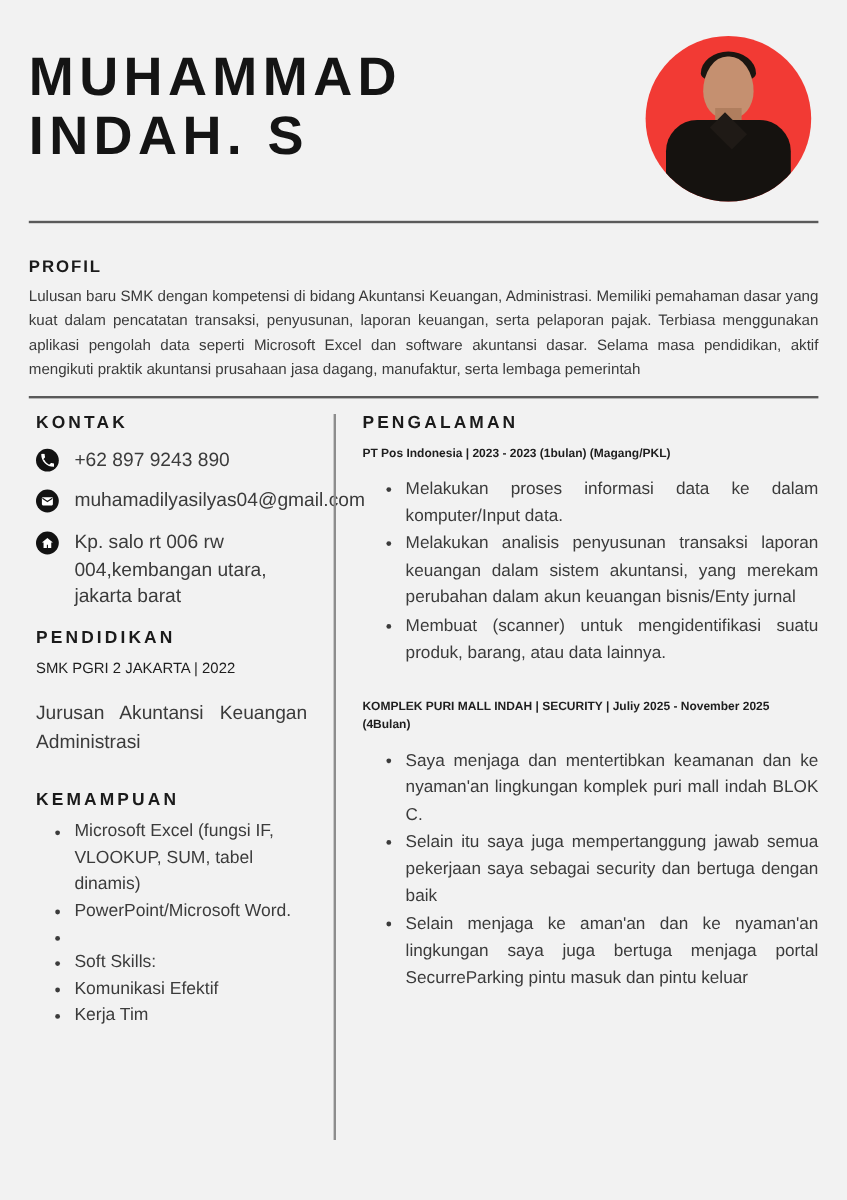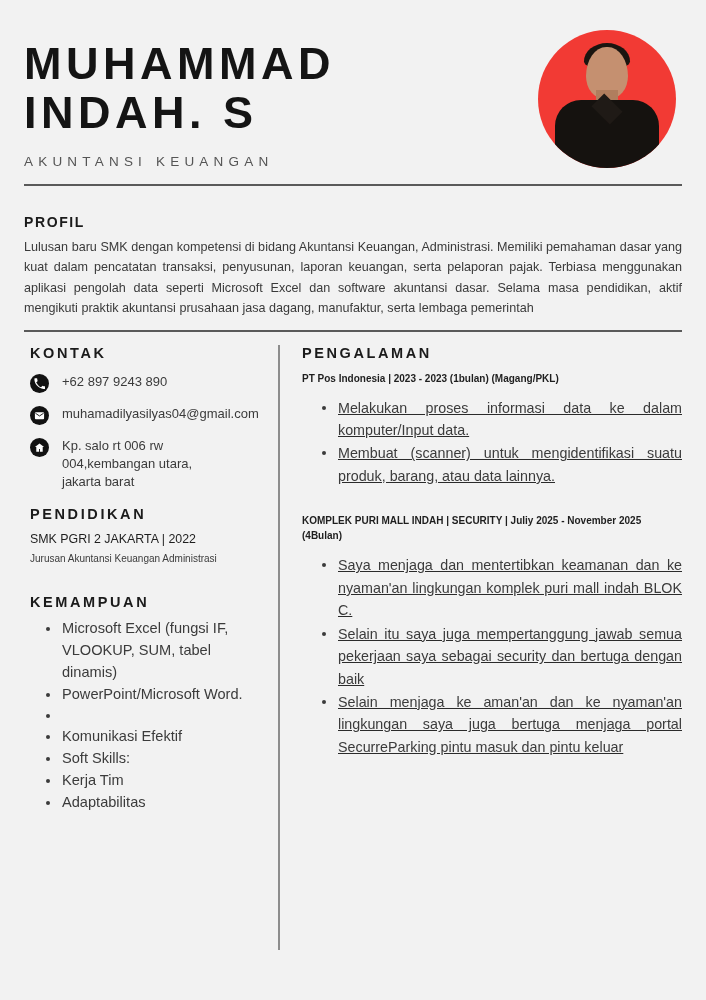--- a/index.html
+++ b/index.html
@@ -163,41 +163,41 @@
     background: #121212;
     flex: none;
     margin-right: 13px;
     margin-top: 1px;
     display: flex;
     align-items: center;
     justify-content: center;
   }
   .cicon svg { display: block; }
   .ctext {
-    font-size: 13px;
+    font-size: 16px;
     line-height: 1.42;
     color: #3b3b3b;
     white-space: pre-line;
   }
 
   
   .pendidikan { margin-top: 14px; }
   .edu-school {
     font-size: 12.4px;
     font-weight: normal;
     color: #1e1e1e;
     margin-top: 10px;
   }
   .edu-major {
-    font-size: 10px;
+    font-size: 16px;
     line-height: 1.5;
     color: #3b3b3b;
     text-align: justify;
     text-align-last: left;
-    margin-top: 5px;
+    margin-top: 19px;
   }
 
   
   .kemampuan { margin-top: 28px; }
   .skill-list {
     list-style: none;
     margin-top: 8px;
     padding-left: 16px;
   }
   .skill-list li {
@@ -223,21 +223,20 @@
   .job-title {
     font-size: 10px;
     font-weight: bold;
     line-height: 1.5;
     color: #1e1e1e;
   }
   .job-list {
     list-style: none;
     margin-top: 11px;
     padding-left: 20px;
-    text-decoration: underline;
   }
   .job-list li {
     position: relative;
     font-size: 14.3px;
     line-height: 1.57;
     color: #3b3b3b;
     padding-left: 16px;
     text-align: justify;
     margin-bottom: 1px;
   }
@@ -252,21 +251,20 @@
 </style>
 </head>
 <body>
 
 <div class="page">
 
   <div class="header">
     <div class="header-text">
       <div class="name-line">MUHAMMAD</div>
       <div class="name-line">INDAH. S</div>
-      <div class="subtitle">AKUNTANSI KEUANGAN</div>
     </div>
     <div class="photo">
       <div class="ph-hair"></div>
       <div class="ph-head"></div>
       <div class="ph-neck"></div>
       <div class="ph-body"></div>
       <div class="ph-collar"></div>
     </div>
   </div>
 
@@ -326,37 +324,37 @@
         <div class="edu-school">SMK PGRI 2 JAKARTA | 2022</div>
         <div class="edu-major">Jurusan Akuntansi Keuangan Administrasi</div>
       </div>
 
       <div class="kemampuan">
         <div class="sec-title-wide">KEMAMPUAN</div>
         <ul class="skill-list">
           <li>Microsoft Excel (fungsi IF, VLOOKUP, SUM, tabel dinamis)</li>
           <li>PowerPoint/Microsoft Word.</li>
           <li></li>
+          <li>Soft Skills:</li>
           <li>Komunikasi Efektif</li>
-          <li>Soft Skills:</li>
           <li>Kerja Tim</li>
-          <li>Adaptabilitas</li>
         </ul>
       </div>
 
     </div>
 
     <div class="col-right">
       <div class="sec-title-wide">PENGALAMAN</div>
 
       <div class="job">
         <div class="job-title">PT Pos Indonesia | 2023 - 2023 (1bulan)
  (Magang/PKL)</div>
         <ul class="job-list">
           <li>Melakukan proses informasi data ke dalam komputer/Input data.</li>
+          <li>Melakukan analisis penyusunan transaksi laporan keuangan dalam sistem akuntansi, yang merekam perubahan dalam akun keuangan bisnis/Enty jurnal</li>
           <li>Membuat (scanner) untuk mengidentifikasi suatu produk, barang, atau data lainnya.</li>
         </ul>
       </div>
 
       <div class="job">
         <div class="job-title">KOMPLEK PURI MALL INDAH  | SECURITY  | Juliy 2025 - November 2025 (4Bulan)</div>
         <ul class="job-list">
           <li>Saya menjaga dan mentertibkan keamanan dan ke nyaman'an lingkungan komplek puri mall indah BLOK C.</li>
           <li>Selain itu saya juga mempertanggung jawab semua pekerjaan saya sebagai security dan bertuga dengan baik</li>
           <li>Selain menjaga ke aman'an dan ke nyaman'an lingkungan saya juga bertuga menjaga portal SecurreParking pintu masuk dan pintu keluar</li>

